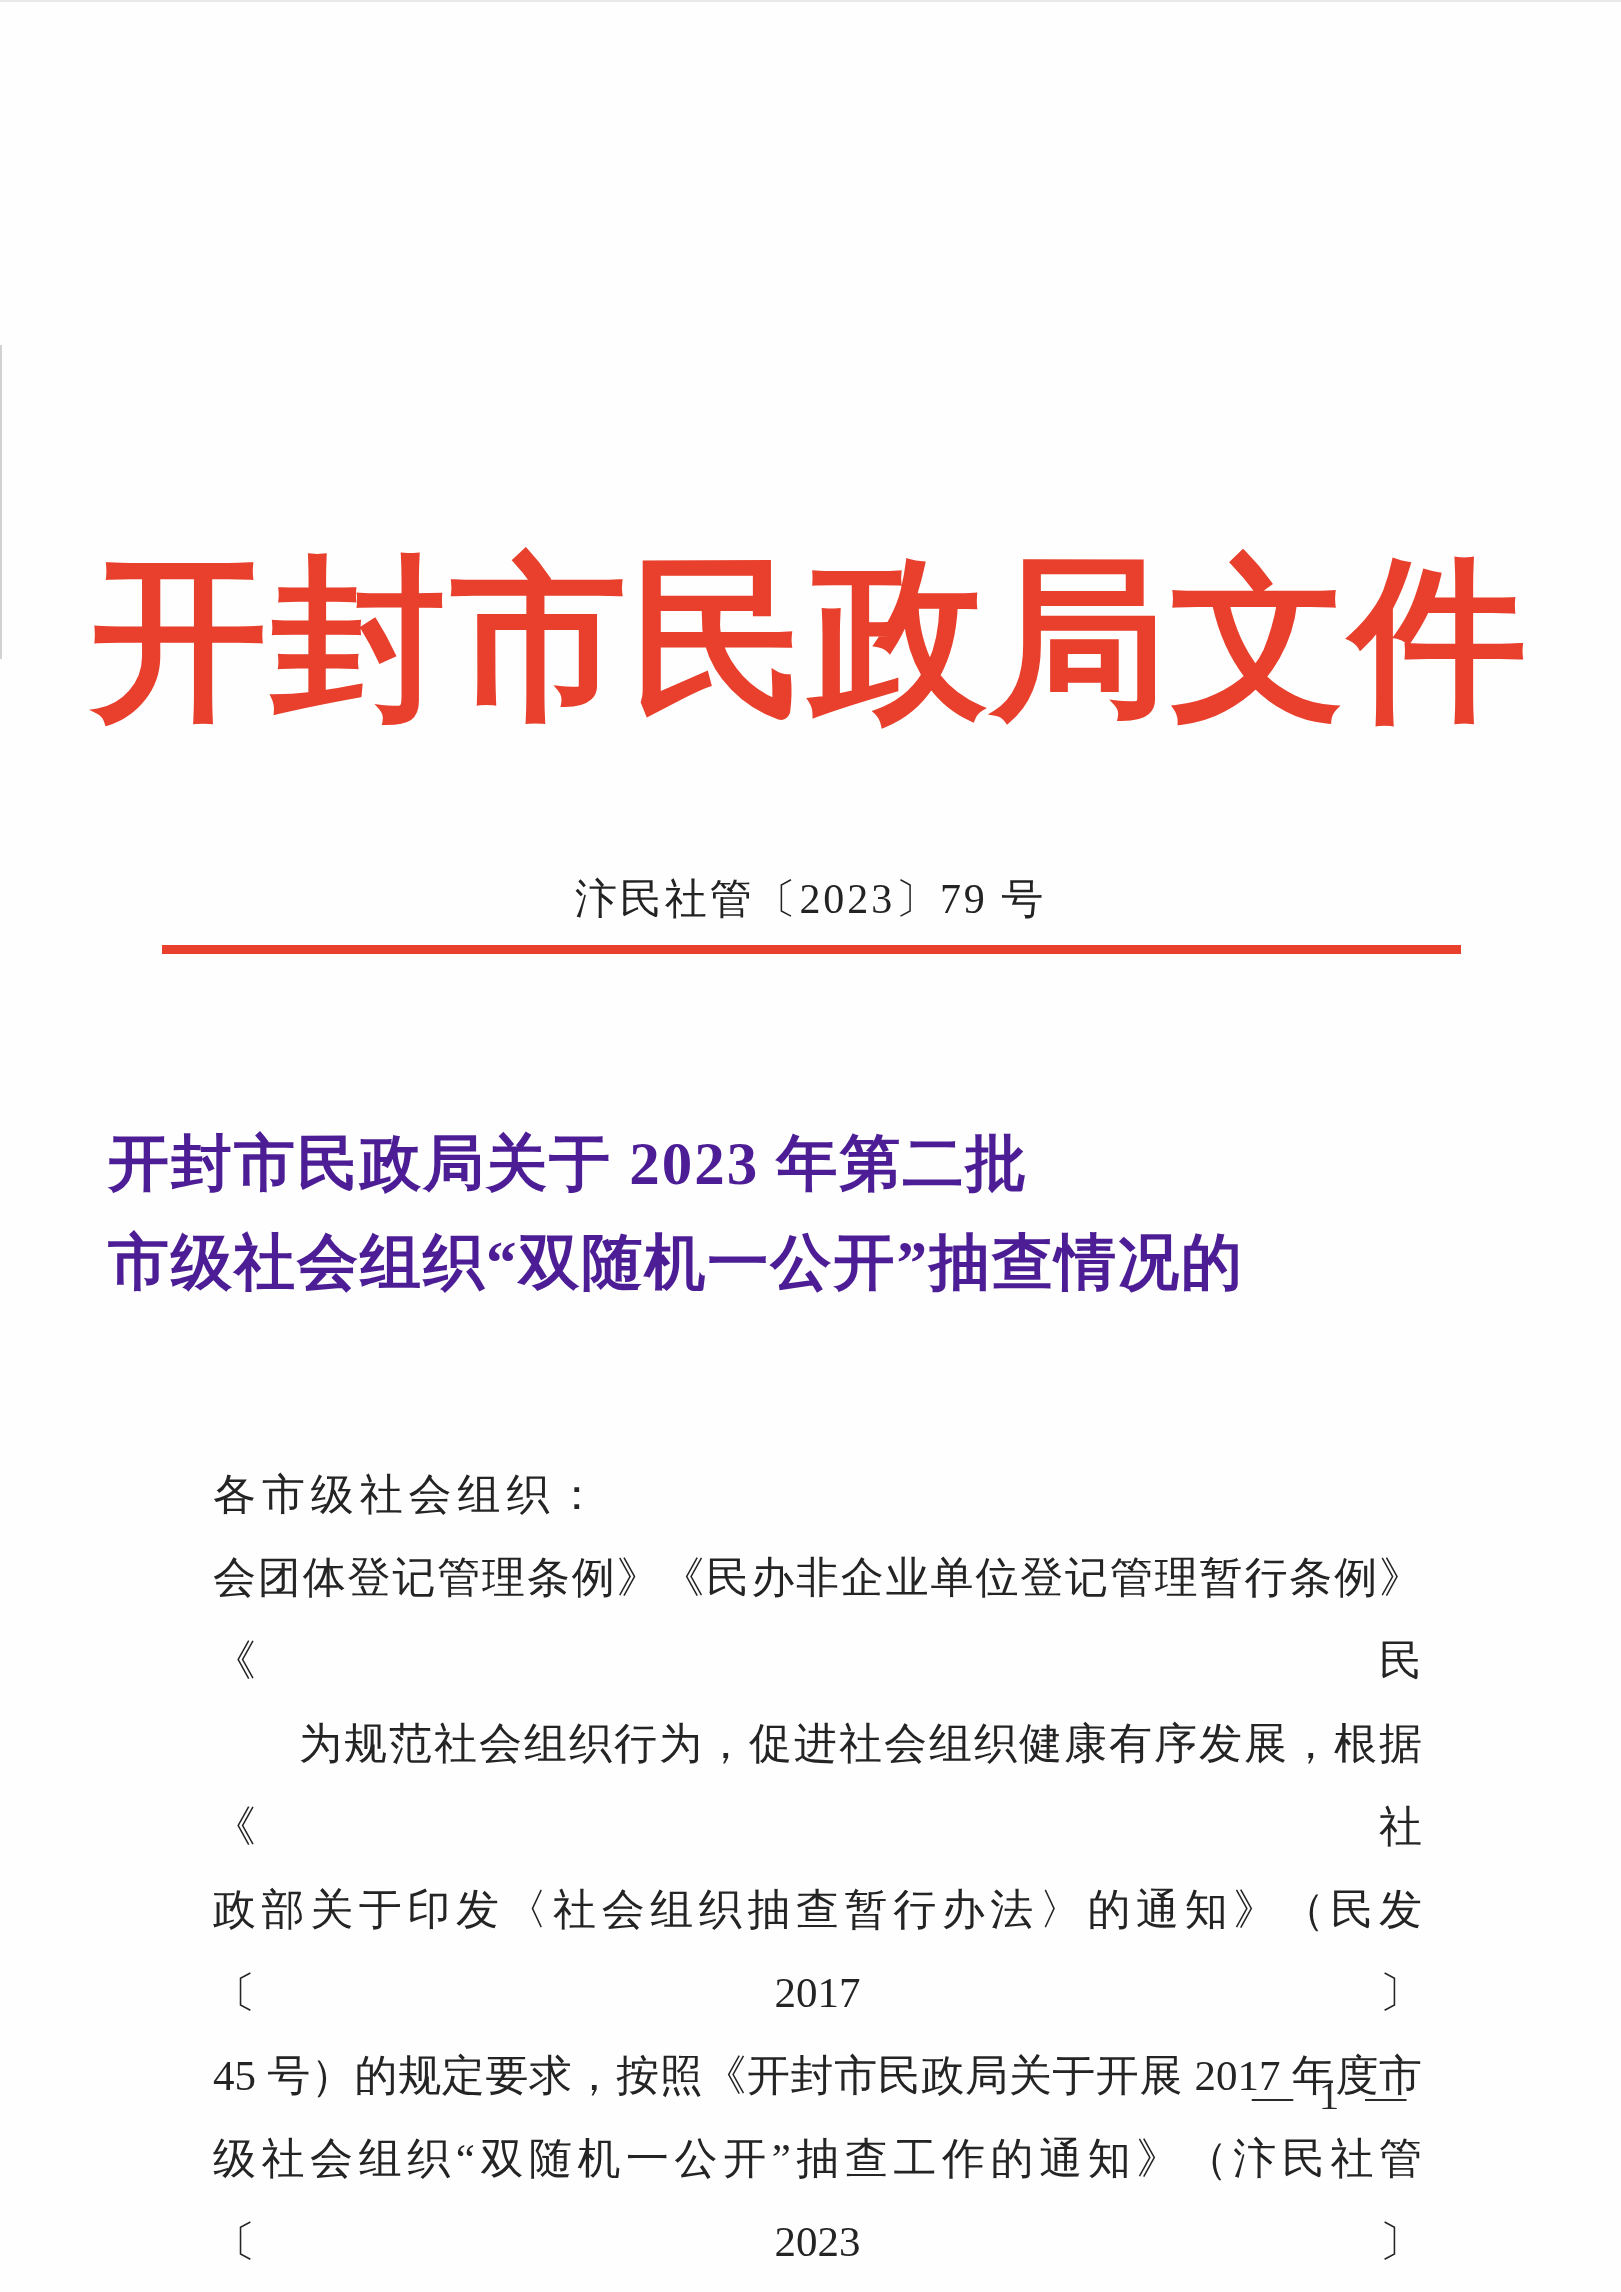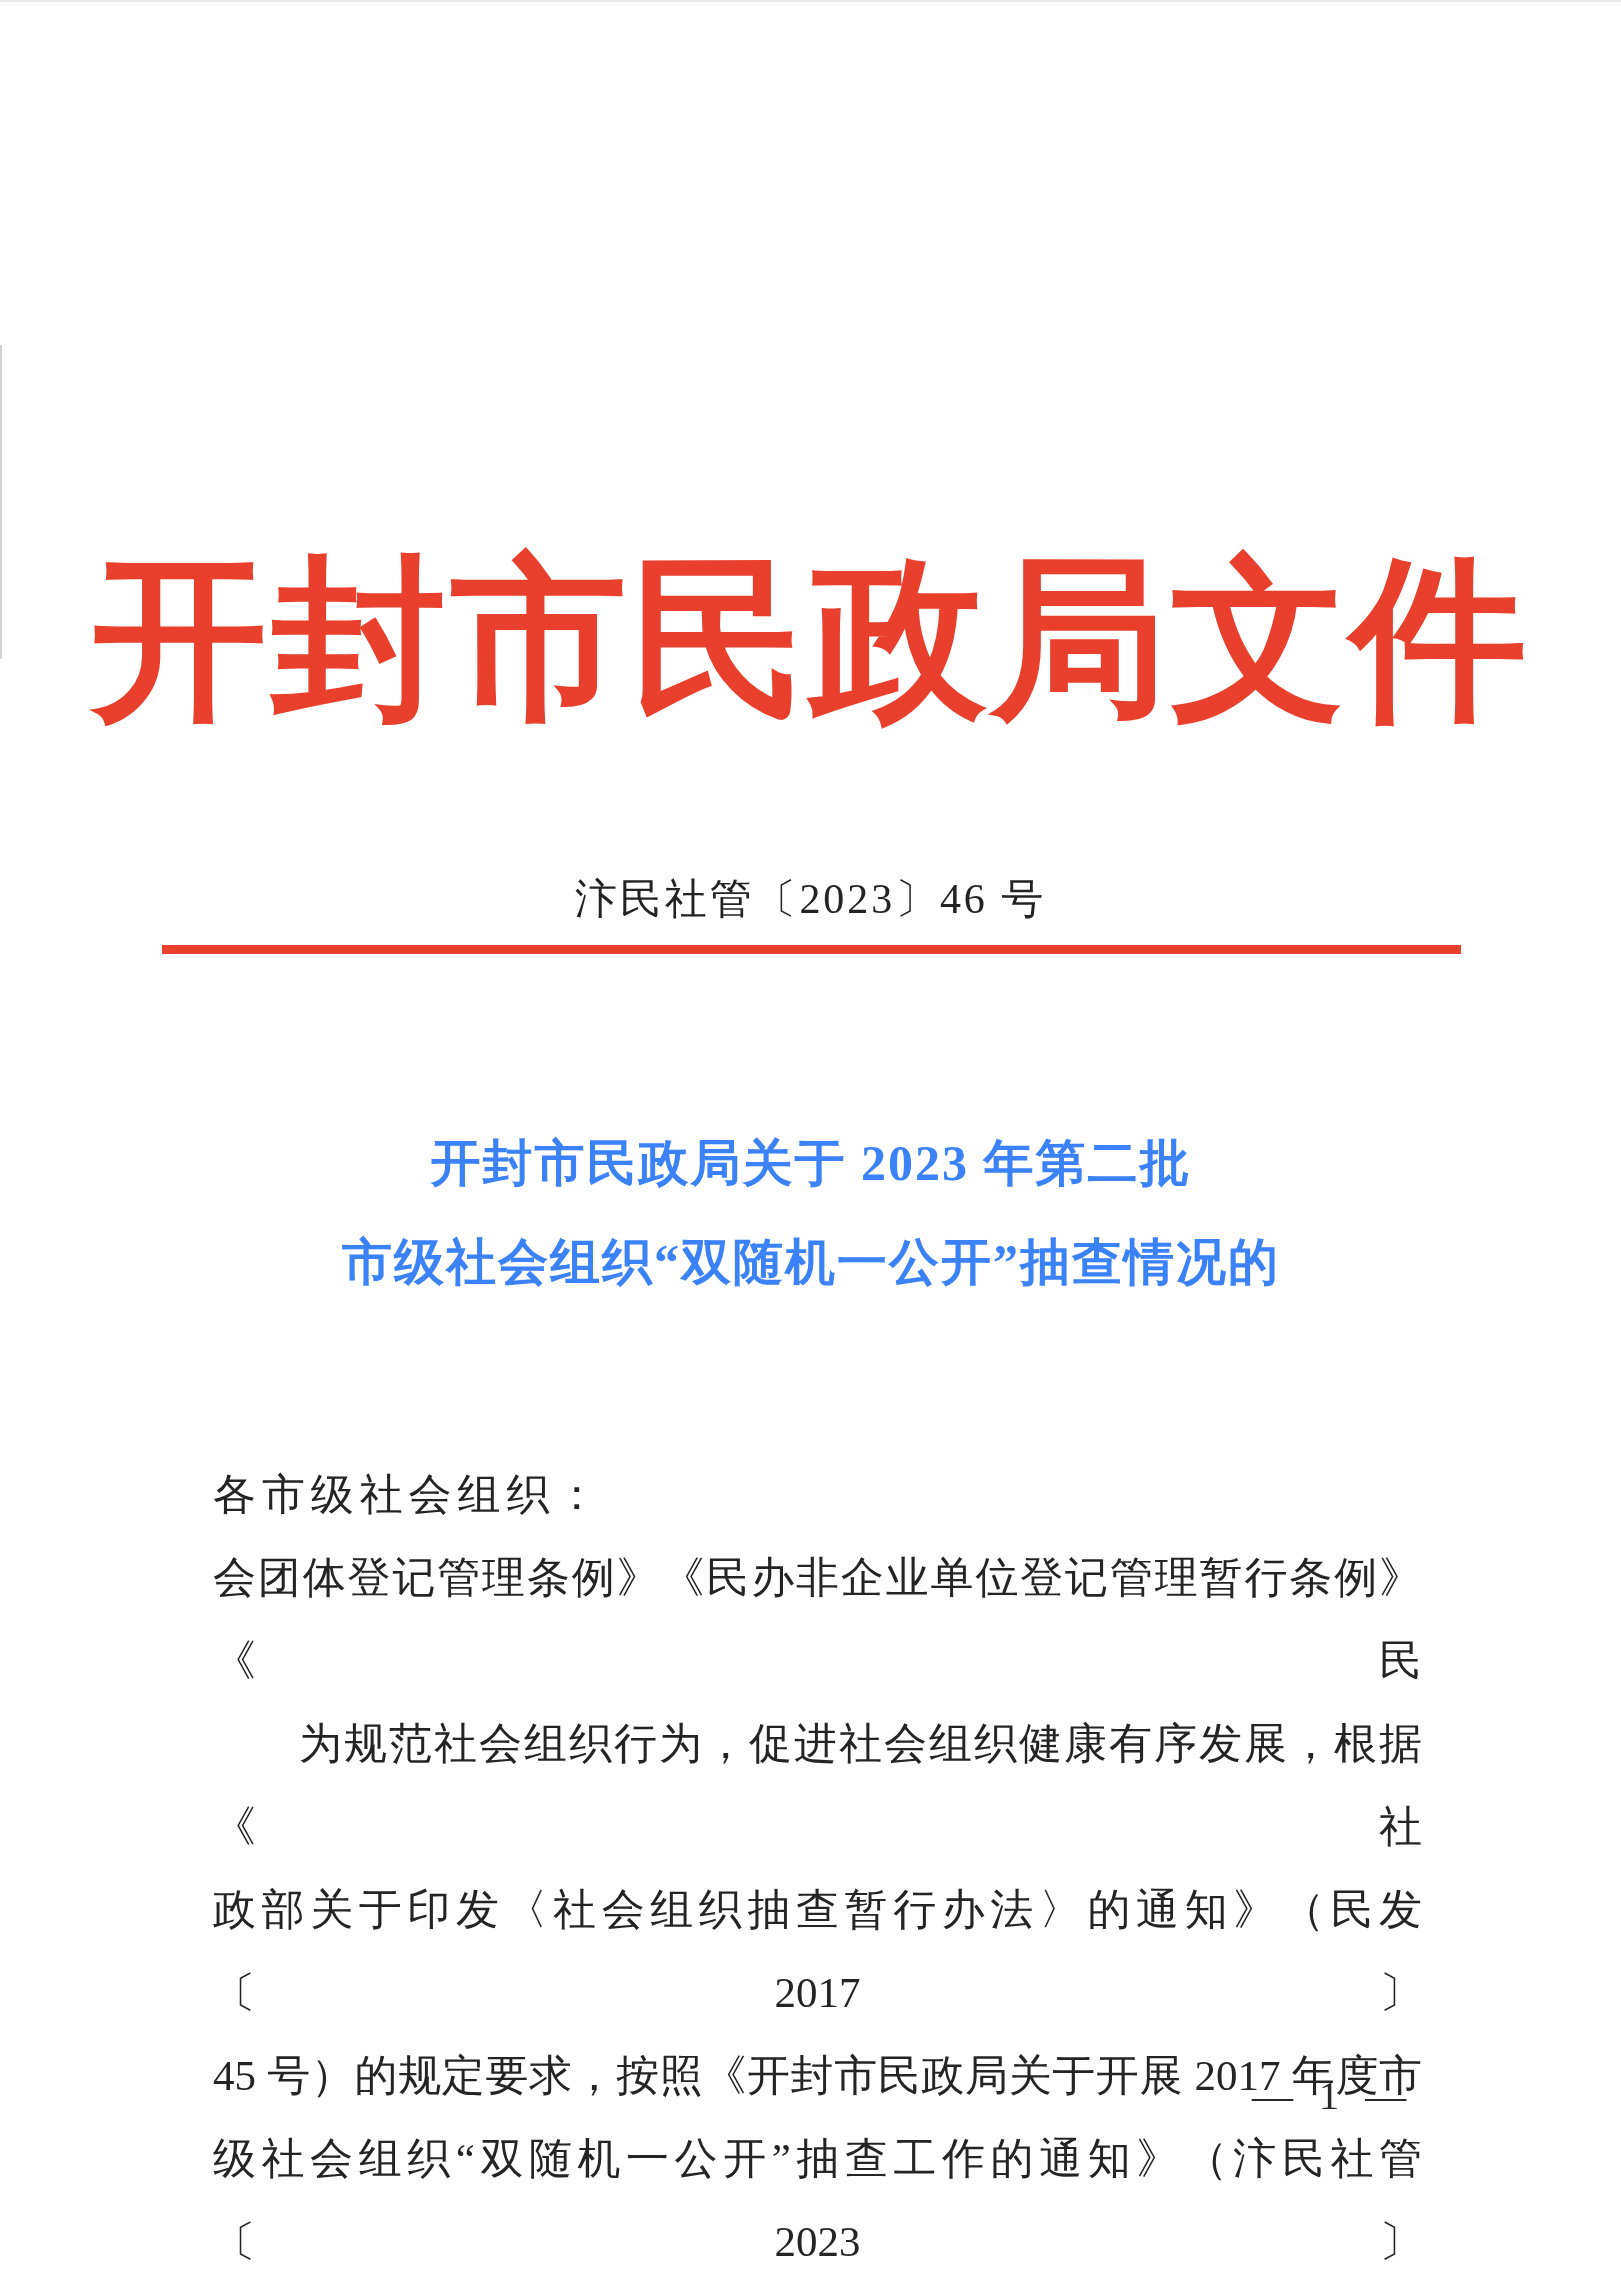--- a/index.html
+++ b/index.html
@@ -54,25 +54,24 @@
     left: 162px;
     width: 1299px;
     height: 8.8px;
     background: #e8402c;
   }
   .doc-title {
     position: absolute;
     top: 1112px;
     left: 108px;
     width: 1406px;
-    text-align: center;
     font-weight: bold;
-    font-size: 50px;
+    font-size: 61px;
     line-height: 99px;
-    color: #3b82f6;
+    color: #4c1d95;
     letter-spacing: 2px;
   }
   .body-block {
     position: absolute;
     top: 1451px;
     left: 213px;
     width: 1209px;
     font-size: 43px;
     line-height: 83px;
     color: #242424;
@@ -101,21 +100,21 @@
 </style>
 </head>
 <body>
 
 <div class="page">
 
   <div class="scan-edge"></div>
 
   <div class="red-header-title">开封市民政局文件</div>
 
-  <div class="doc-number">汴民社管〔2023〕46 号</div>
+  <div class="doc-number">汴民社管〔2023〕79 号</div>
 
   <div class="red-divider"></div>
 
   <div class="doc-title">
     <div class="title-line">开封市民政局关于 2023 年第二批</div>
     <div class="title-line">市级社会组织“双随机一公开”抽查情况的</div>
   </div>
 
   <div class="body-block">
     <div class="salutation">各市级社会组织：</div>

